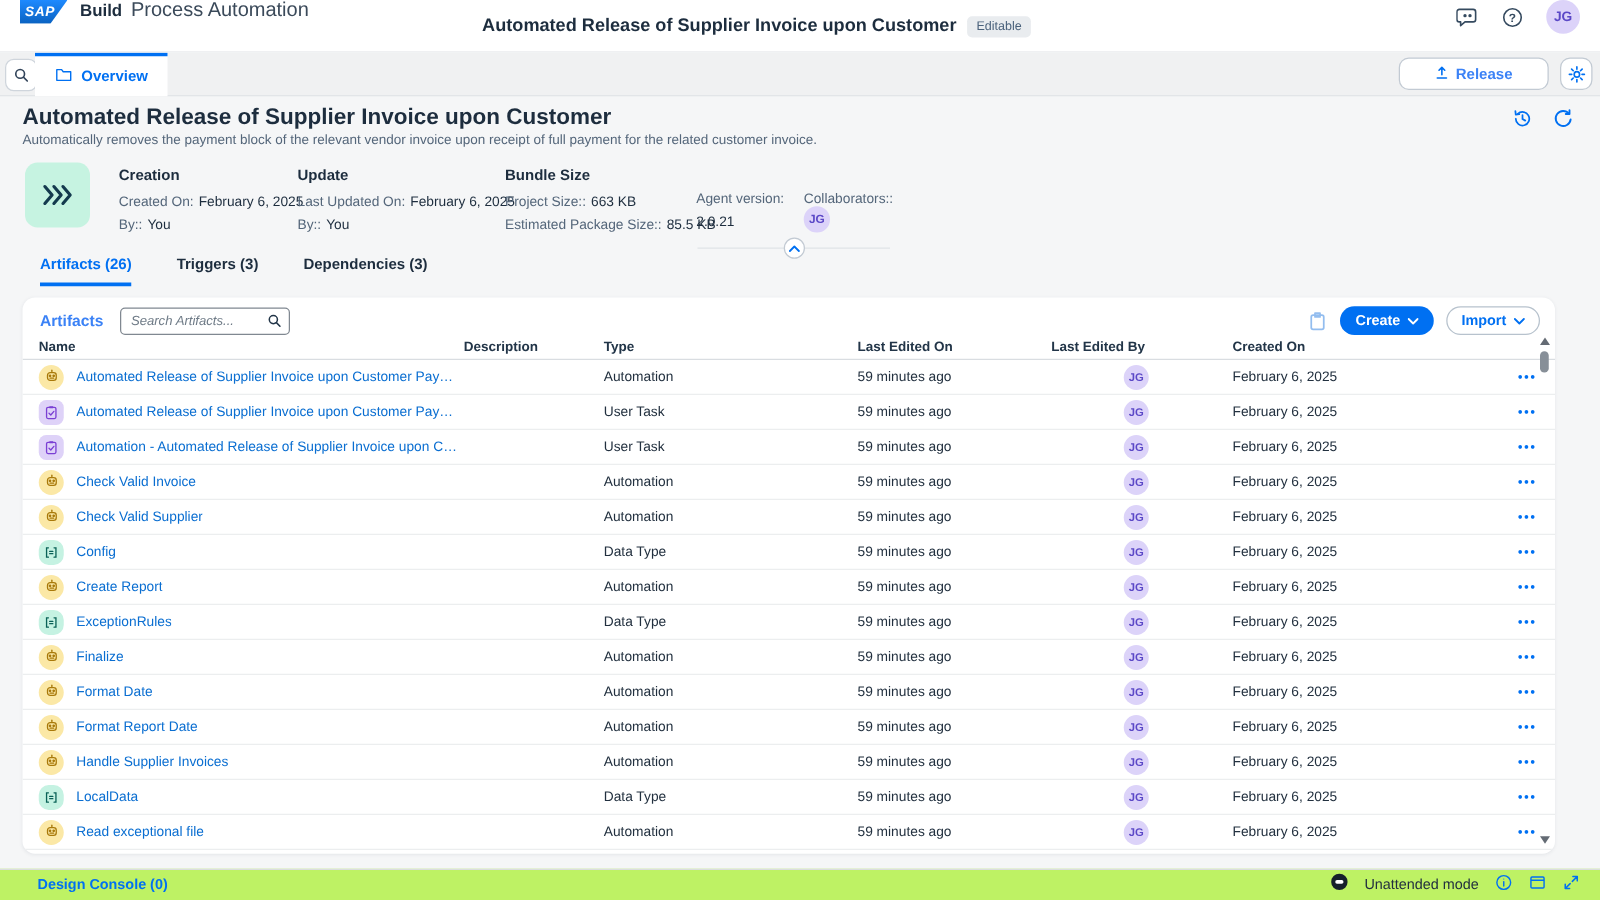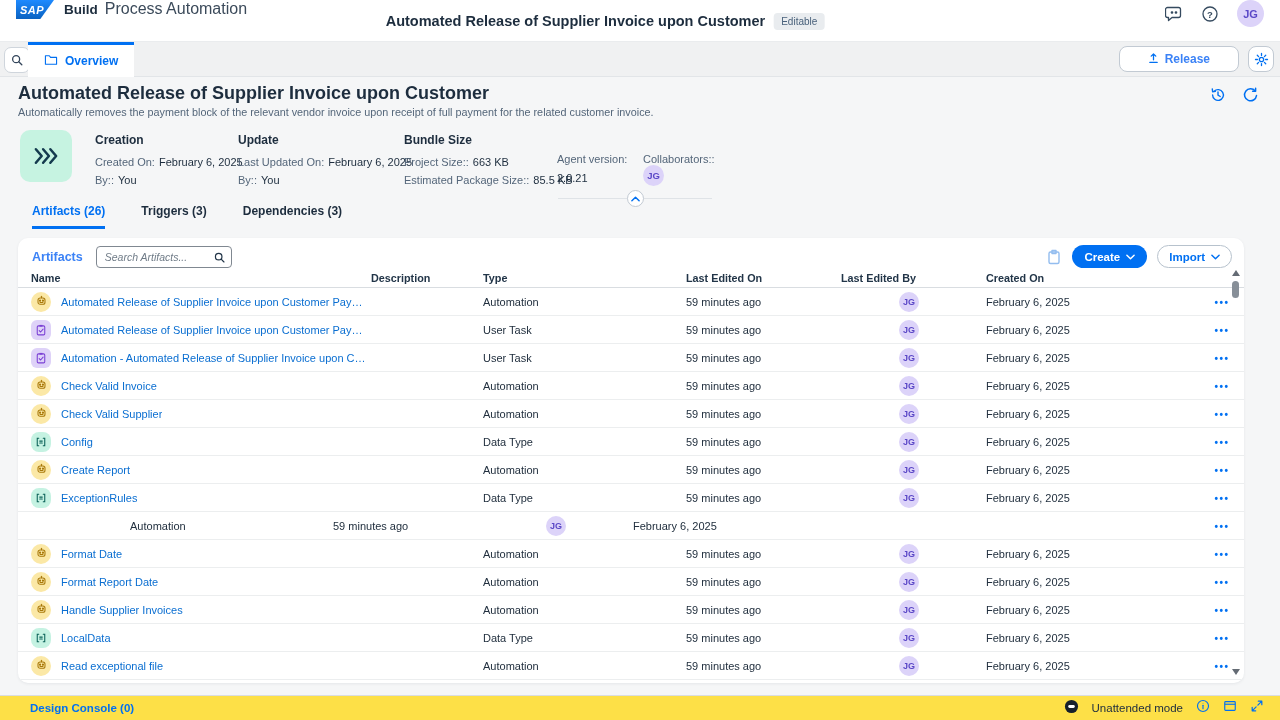--- a/index.html
+++ b/index.html
@@ -85,21 +85,21 @@
   .tile-data-type { background:#c5f2e2; border-radius:8px; }
   .dots { color:#0070f2; font-size:10px; letter-spacing:1.5px; font-weight:bold; cursor:pointer; }
 
   
   .vscroll { position:absolute; right:3px; top:32px; bottom:8px; width:10px; }
   .arrow-up { position:absolute; top:0; left:1px; width:0; height:0; border-left:4px solid transparent; border-right:4px solid transparent; border-bottom:6px solid #646b74; }
   .arrow-down { position:absolute; bottom:0; left:1px; width:0; height:0; border-left:4px solid transparent; border-right:4px solid transparent; border-top:6px solid #646b74; }
   .thumb { position:absolute; top:11px; left:1px; width:7px; height:17px; background:#878f98; border-radius:4px; }
 
   
-  .footer { position:absolute; left:0; bottom:0; width:1280px; height:25px; background:#fde047; border-top:1px solid #dadde0; display:flex; align-items:center; padding:0 16px 0 30px; }
+  .footer { position:absolute; left:0; bottom:0; width:1280px; height:25px; background:#bef264; border-top:1px solid #dadde0; display:flex; align-items:center; padding:0 16px 0 30px; }
   .design-console { color:#0070f2; font-size:11.5px; font-weight:bold; cursor:pointer; }
   .footer-right { margin-left:auto; display:flex; align-items:center; gap:13px; }
   .unattended-label { font-size:11.5px; color:#22303f; }
 </style>
 </head>
 <body>
 
 <header class="shell-header">
   <div class="sap-logo">
       <span>SAP</span>
@@ -505,20 +505,35 @@
     <div class="c-edited">59 minutes ago</div>
     <div class="c-editedby">
       <div class="avatar sm">
             <span>JG</span>
           </div>
     </div>
     <div class="c-created">February 6, 2025</div>
     <div class="c-actions"><span class="dots">•••</span></div>
   </div>
       <div class="trow">
+    <div class="c-name">
+      <span class="tile tile-automation">
+        <svg width="13" height="13" viewBox="0 0 16 16">
+              <g fill="none" stroke="#a9790a" stroke-width="1.3" stroke-linecap="round">
+                <line x1="8" y1="1.5" x2="8" y2="3.3"></line>
+                <rect x="3.7" y="3.8" width="8.6" height="7.6" rx="2.6"></rect>
+                <circle cx="6.2" cy="7" r="0.7" fill="#a9790a"></circle>
+                <circle cx="9.8" cy="7" r="0.7" fill="#a9790a"></circle>
+                <path d="M6.2 9.3 h3.6"></path>
+              </g>
+            </svg>
+      </span>
+
+      <a class="row-link">Finalize</a>
+    </div>
     <div class="c-desc"></div>
     <div class="c-type">Automation</div>
     <div class="c-edited">59 minutes ago</div>
     <div class="c-editedby">
       <div class="avatar sm">
             <span>JG</span>
           </div>
     </div>
     <div class="c-created">February 6, 2025</div>
     <div class="c-actions"><span class="dots">•••</span></div>

